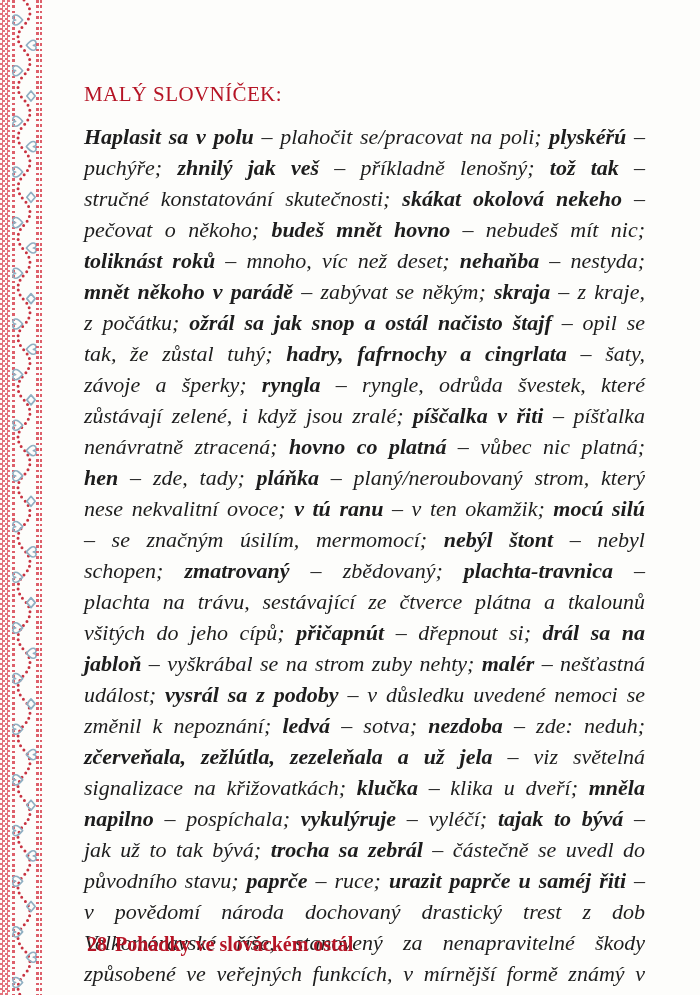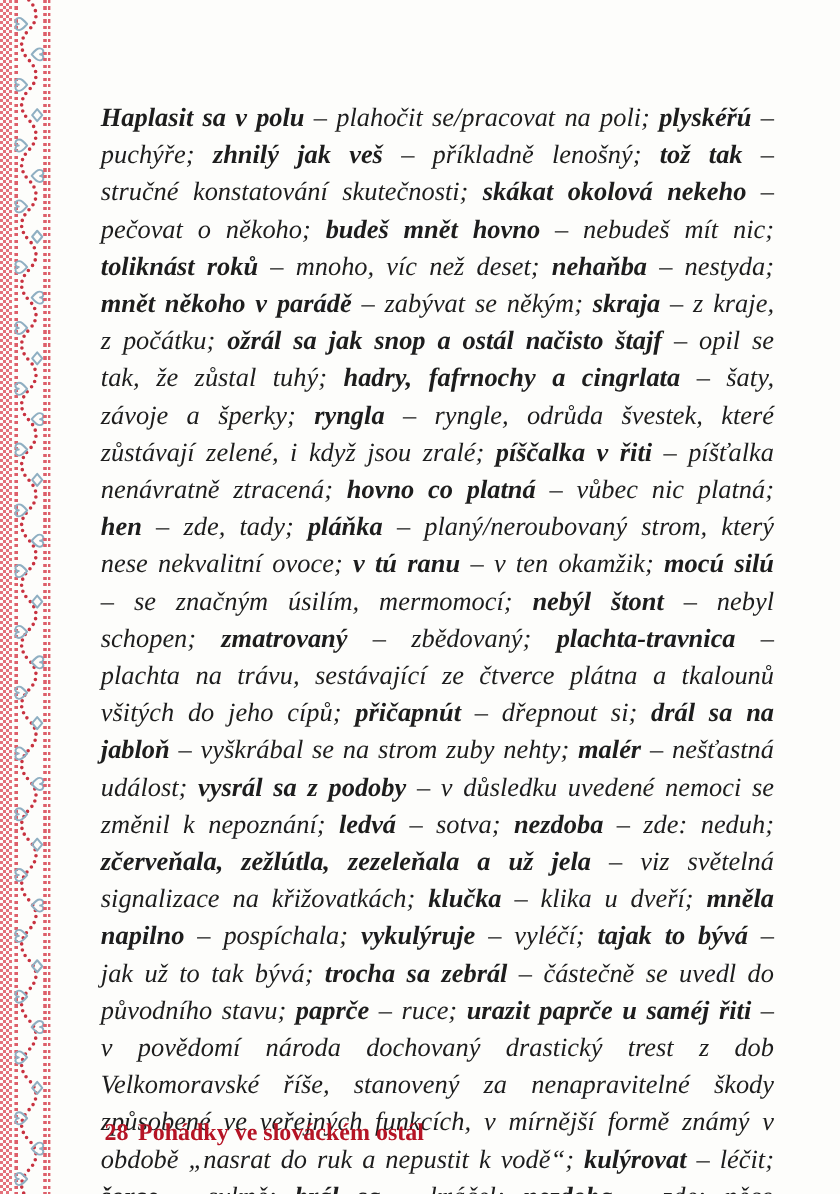--- a/index.html
+++ b/index.html
@@ -108,19 +108,20 @@
         <path d="M0,-2.4 C0,-4.8 -2.3,-5.8 -3.9,-4.6 C-5.3,-3.5 -5.3,-1.1 -3.9,0.7 C-2.5,2.5 0,4.6 0,4.6 C0,4.6 2.5,2.5 3.9,0.7 C5.3,-1.1 5.3,-3.5 3.9,-4.6 C2.3,-5.8 0,-4.8 0,-2.4 Z" transform="translate(8,931.9) rotate(-90)" fill="none" stroke="#8fafc2" stroke-width="1.7" stroke-linejoin="round"></path>
         <path d="M0,-2.4 C0,-4.8 -2.3,-5.8 -3.9,-4.6 C-5.3,-3.5 -5.3,-1.1 -3.9,0.7 C-2.5,2.5 0,4.6 0,4.6 C0,4.6 2.5,2.5 3.9,0.7 C5.3,-1.1 5.3,-3.5 3.9,-4.6 C2.3,-5.8 0,-4.8 0,-2.4 Z" transform="translate(21,957.2) rotate(90)" fill="none" stroke="#8fafc2" stroke-width="1.7" stroke-linejoin="round"></path>
         <path d="M0,-2.4 C0,-4.8 -2.3,-5.8 -3.9,-4.6 C-5.3,-3.5 -5.3,-1.1 -3.9,0.7 C-2.5,2.5 0,4.6 0,4.6 C0,4.6 2.5,2.5 3.9,0.7 C5.3,-1.1 5.3,-3.5 3.9,-4.6 C2.3,-5.8 0,-4.8 0,-2.4 Z" transform="translate(8,982.5) rotate(-90)" fill="none" stroke="#8fafc2" stroke-width="1.7" stroke-linejoin="round"></path>
       </g>
   </svg>
   <div class="dot-col c2"></div>
   <div class="dot-col c3"></div>
 </div>
 
 <div class="content">
+  <h1 class="page-title">MALÝ SLOVNÍČEK:</h1>
   <p class="glossary"><b>Haplasit sa v polu</b> – plahočit se/pracovat na poli; <b>plyskéřú</b> – puchýře; <b>zhnilý jak veš</b> – příkladně lenošný; <b>tož tak</b> – stručné konstatování skutečnosti; <b>skákat okolová nekeho</b> – pečovat o někoho; <b>budeš mnět hovno</b> – nebudeš mít nic; <b>toliknást roků</b> – mnoho, víc než deset; <b>nehaňba</b> – nestyda; <b>mnět někoho v parádě</b> – zabývat se někým; <b>skraja</b> – z kraje, z počátku; <b>ožrál sa jak snop a ostál načisto štajf</b> – opil se tak, že zůstal tuhý; <b>hadry, fafrnochy a cingrlata</b> – šaty, závoje a šperky; <b>ryngla</b> – ryngle, odrůda švestek, které zůstávají zelené, i když jsou zralé; <b>píščalka v řiti</b> – píšťalka nenávratně ztracená; <b>hovno co platná</b> – vůbec nic platná; <b>hen</b> – zde, tady; <b>pláňka</b> – planý/neroubovaný strom, který nese nekvalitní ovoce; <b>v tú ranu</b> – v ten okamžik; <b>mocú silú</b> – se značným úsilím, mermomocí; <b>nebýl štont</b> – nebyl schopen; <b>zmatrovaný</b> – zbědovaný; <b>plachta-travnica</b> – plachta na trávu, sestávající ze čtverce plátna a tkalounů všitých do jeho cípů; <b>přičapnút</b> – dřepnout si; <b>drál sa na jabloň</b> – vyškrábal se na strom zuby nehty; <b>malér</b> – nešťastná událost; <b>vysrál sa z podoby</b> – v důsledku uvedené nemoci se změnil k nepoznání; <b>ledvá</b> – sotva; <b>nezdoba</b> – zde: neduh; <b>zčerveňala, zežlútla, zezeleňala a už jela</b> – viz světelná signalizace na křižovatkách; <b>klučka</b> – klika u dveří; <b>mněla napilno</b> – pospíchala; <b>vykulýruje</b> – vyléčí; <b>tajak to bývá</b> – jak už to tak bývá; <b>trocha sa zebrál</b> – částečně se uvedl do původního stavu; <b>paprče</b> – ruce; <b>urazit paprče u saméj řiti</b> – v povědomí národa dochovaný drastický trest z dob Velkomoravské říše, stanovený za nenapravitelné škody způsobené ve veřejných funkcích, v mírnější formě známý v obdobě „nasrat do ruk a nepustit k vodě“; <b>kulýrovat</b> – léčit; <b>šorce</b> – sukně; <b>brál sa</b> – kráčel; <b>nezdoba</b> – zde: něco nežádoucího.</p>
 </div>
 
 <div class="footer">
   <span>28</span>
   <span>Pohádky ve slováckém ostál</span>
 </div>
 
 </body></html>

